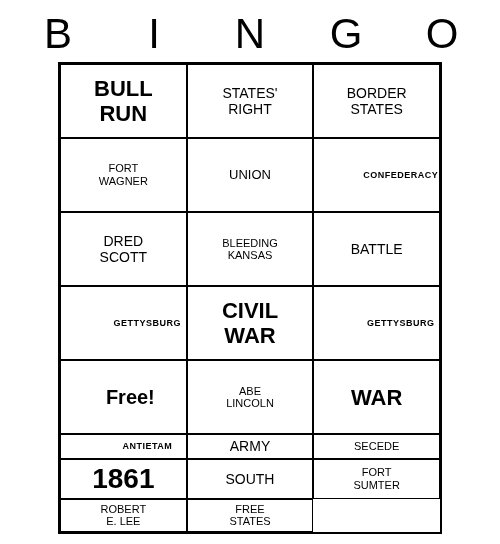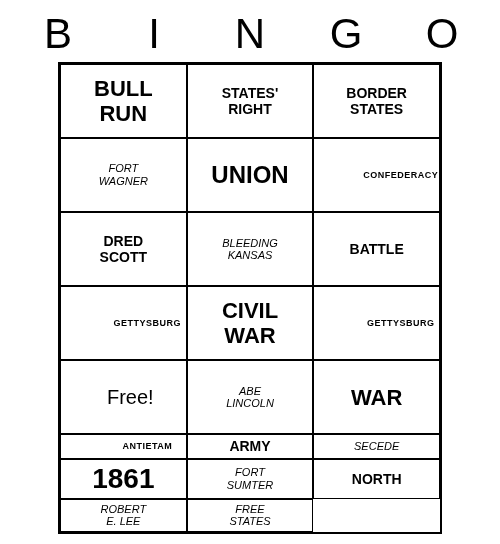--- a/index.html
+++ b/index.html
@@ -57,45 +57,44 @@
     .bingo-cell .cell-text {
       line-height: 1.15;
     }
 
     .size-xl {
       font-size: 22px;
       font-weight: bold;
     }
 
     .size-lg {
-      font-size: 24px;
-      font-weight: bold;
+      font-size: 13px;
+      font-weight: normal;
     }
 
     .size-md {
       font-size: 14px;
-      font-weight: bold;
+      font-weight: normal;
     }
 
     .size-sm {
       font-size: 11px;
       font-weight: normal;
-      font-style: italic;
     }
 
     .size-xs {
       font-size: 9px;
       font-weight: bold;
       letter-spacing: 0.5px;
       margin-left: 48px;
     }
 
     .free-cell {
       font-size: 20px;
-      font-weight: normal;
+      font-weight: bold;
       padding-left: 14px;
     }
 
     .size-1861 {
       font-size: 28px;
       font-weight: bold;
     }
   </style>
 </head>
 <body>
@@ -160,24 +159,24 @@
     <div class="bingo-cell">
       <span class="cell-text size-md">ARMY</span>
     </div>
     <div class="bingo-cell">
       <span class="cell-text size-sm">SECEDE</span>
     </div>
     <div class="bingo-cell">
       <span class="cell-text size-1861">1861</span>
     </div>
     <div class="bingo-cell">
-      <span class="cell-text size-sm">FORT<br>SUMTER</span>
+      <span class="cell-text size-md">SOUTH</span>
     </div>
     <div class="bingo-cell">
-      <span class="cell-text size-md">NORTH</span>
+      <span class="cell-text size-sm">FORT<br>SUMTER</span>
     </div>
     <div class="bingo-cell">
       <span class="cell-text size-sm">ROBERT<br>E. LEE</span>
     </div>
     <div class="bingo-cell">
       <span class="cell-text size-sm">FREE<br>STATES</span>
     </div>
   </div>
 
 </body></html>

